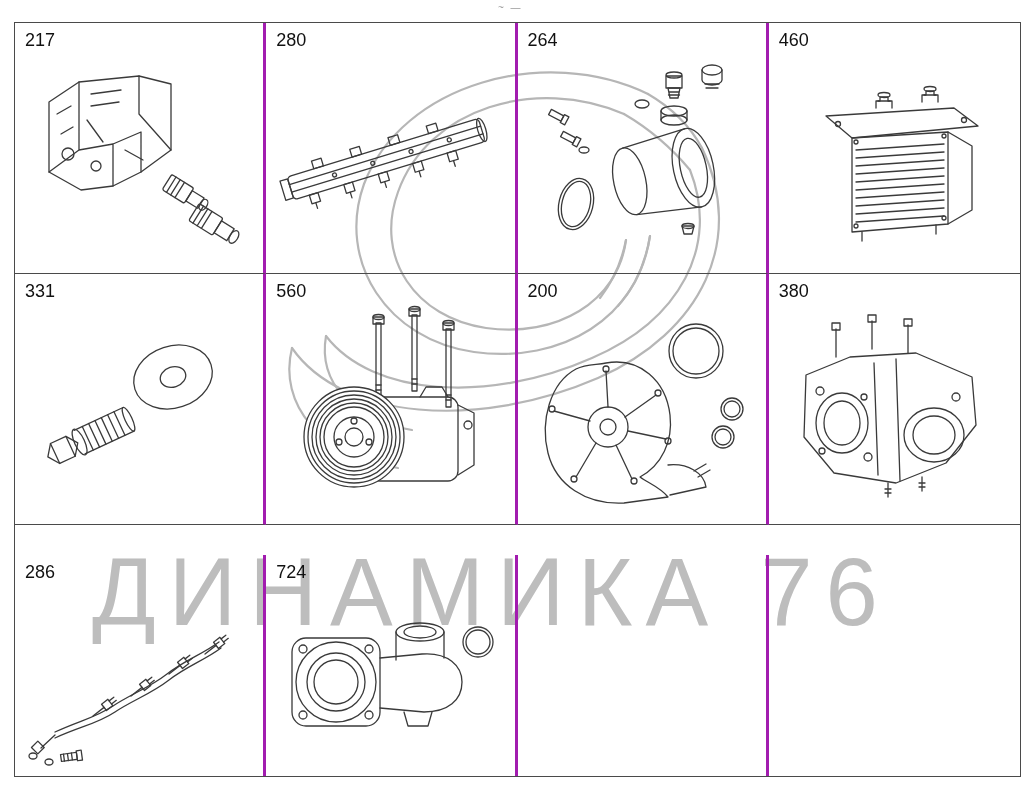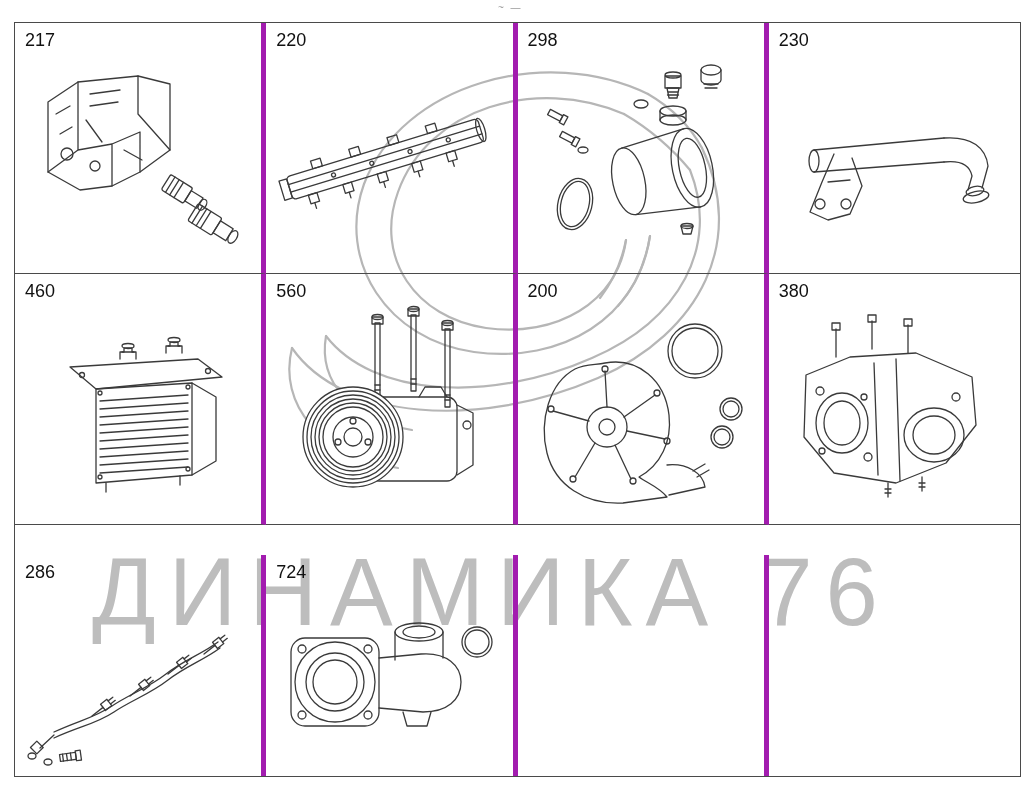--- a/index.html
+++ b/index.html
@@ -21,21 +21,21 @@
     font-size:94px;font-weight:400;color:#bdbdbd;letter-spacing:13px;
     white-space:nowrap;transform:scaleY(1.02);
   }
   
   #grid{
     position:absolute;left:14px;top:22px;width:1005px;height:753px;
     display:grid;grid-template-columns:repeat(4,1fr);grid-template-rows:repeat(3,1fr);
     border:1px solid #4a4a4a;z-index:2;
   }
   .cell{
-    position:relative;border-right:5px solid #a21caf;border-bottom:1px solid #4a4a4a;
+    position:relative;border-right:3px solid #a21caf;border-bottom:1px solid #4a4a4a;
     background:transparent;
   }
   .cell:nth-child(4n){border-right:none;}
   .cell:nth-child(n+9){border-bottom:none;margin-top:30px;}
   .cell-label{
     position:absolute;left:10px;top:7px;font-size:18px;color:#111111;z-index:3;
   }
   .part{
     position:absolute;left:50%;top:54%;transform:translate(-50%,-50%);
     width:236px;height:208px;z-index:2;
@@ -80,21 +80,21 @@
       <g transform="translate(173,158) rotate(32)">
         <rect x="0" y="-10" width="28" height="20" rx="2"></rect>
         <path d="M5,-10 V10 M10,-10 V10 M15,-10 V10"></path>
         <rect x="28" y="-7" width="15" height="14"></rect>
         <ellipse cx="47" cy="0" rx="4" ry="7"></ellipse>
       </g>
     </svg>
   </div>
 
   <div class="cell">
-    <span class="cell-label">220</span>
+    <span class="cell-label">280</span>
     <svg class="part" viewBox="0 0 236 208" fill="none" stroke="#3a3a3a" stroke-width="1.3" stroke-linejoin="round" stroke-linecap="round">
       <g transform="rotate(-17 118 104)">
         <rect x="14" y="92" width="200" height="24" rx="4"></rect>
         <path d="M14,100 h200 M14,108 h200"></path>
         <rect x="6" y="94" width="8" height="20"></rect>
         <ellipse cx="214" cy="104" rx="4" ry="12"></ellipse>
         <rect x="42" y="84" width="10" height="8"></rect>
         <rect x="82" y="84" width="10" height="8"></rect>
         <rect x="122" y="84" width="10" height="8"></rect>
         <rect x="162" y="84" width="10" height="8"></rect>
@@ -110,21 +110,21 @@
           <path d="M106,125 v6"></path>
         <rect x="138" y="116" width="9" height="9"></rect>
           <path d="M142,125 v6"></path>
         <rect x="174" y="116" width="9" height="9"></rect>
           <path d="M178,125 v6"></path>
       </g>
     </svg>
   </div>
 
   <div class="cell">
-    <span class="cell-label">298</span>
+    <span class="cell-label">264</span>
     <svg class="part" viewBox="0 0 236 208" fill="none" stroke="#3a3a3a" stroke-width="1.3" stroke-linejoin="round" stroke-linecap="round">
       <g transform="rotate(-12 140 120)">
         <ellipse cx="105" cy="120" rx="16" ry="34"></ellipse>
         <ellipse cx="170" cy="120" rx="20" ry="40"></ellipse>
         <ellipse cx="170" cy="120" rx="13" ry="30"></ellipse>
         <path d="M105,86 L170,80 M105,154 L170,160"></path>
       </g>
       <ellipse cx="150" cy="66" rx="13" ry="5"></ellipse>
       <path d="M137,66 v-9 M163,66 v-9"></path>
       <ellipse cx="150" cy="57" rx="13" ry="5"></ellipse>
@@ -148,35 +148,20 @@
           <rect x="14" y="-4.5" width="5" height="9"></rect>
         </g>
       <ellipse cx="60" cy="96" rx="5" ry="3"></ellipse>
       <g transform="translate(158,172)">
           <path d="M0,0 h12 l-2,8 h-8 Z"></path>
           <ellipse cx="6" cy="0" rx="6" ry="2.5"></ellipse>
         </g>
     </svg>
   </div>
 
-  <div class="cell">
-    <span class="cell-label">230</span>
-    <svg class="part" viewBox="0 0 236 208" fill="none" stroke="#3a3a3a" stroke-width="1.3" stroke-linejoin="round" stroke-linecap="round">
-      <path d="M38,96 L168,84 M38,118 L168,108"></path>
-      <ellipse cx="38" cy="107" rx="5" ry="11"></ellipse>
-      <path d="M168,84 C196,82 210,94 212,112 L206,134"></path>
-      <path d="M168,108 C186,106 194,112 196,122 L192,136"></path>
-      <ellipse cx="199" cy="137" rx="9" ry="4.5" transform="rotate(-12 199 137)"></ellipse>
-      <ellipse cx="200" cy="143" rx="13" ry="5.5" transform="rotate(-12 200 143)"></ellipse>
-      <path d="M58,100 L46,128 L34,158 L52,166 L74,160 L86,132 L76,104"></path>
-      <circle cx="44" cy="150" r="5"></circle>
-        <circle cx="70" cy="150" r="5"></circle>
-      <path d="M52,128 l22,-2"></path>
-    </svg>
-  </div>
 
   <div class="cell">
     <span class="cell-label">460</span>
     <svg class="part" viewBox="0 0 236 208" fill="none" stroke="#3a3a3a" stroke-width="1.3" stroke-linejoin="round" stroke-linecap="round">
       <path d="M50,62 L178,54 L202,72 L76,84 Z"></path>
       <g transform="translate(100,38)">
           <path d="M0,16 v-7 h4 v-4 h8 v4 h4 v7"></path>
           <ellipse cx="8" cy="3" rx="6" ry="2.5"></ellipse>
           <path d="M2,9 h12"></path>
         </g>
@@ -191,20 +176,35 @@
       <path d="M172,78 L196,92 L196,156 L172,170"></path>
       <path d="M80,96 L168,90 M80,104 L168,98 M80,112 L168,106 M80,120 L168,114 M80,128 L168,122 M80,136 L168,130 M80,144 L168,138 M80,152 L168,146 M80,160 L168,154 M80,168 L168,162"></path>
       <circle cx="80" cy="88" r="2"></circle>
         <circle cx="168" cy="82" r="2"></circle>
       <circle cx="80" cy="172" r="2"></circle>
         <circle cx="168" cy="164" r="2"></circle>
       <path d="M86,178 v9 M160,171 v9"></path>
     </svg>
   </div>
 
+  <div class="cell">
+    <span class="cell-label">331</span>
+    <svg class="part" viewBox="0 0 236 208" fill="none" stroke="#3a3a3a" stroke-width="1.3" stroke-linejoin="round" stroke-linecap="round">
+      <ellipse cx="152" cy="72" rx="40" ry="31" transform="rotate(-18 152 72)"></ellipse>
+      <ellipse cx="152" cy="72" rx="13" ry="10" transform="rotate(-18 152 72)"></ellipse>
+      <g transform="rotate(-25 70 145)">
+        <path d="M28,133 l8,-11 h17 l8,11 l-8,11 h-17 Z"></path>
+        <path d="M36,122 v22 M53,122 v22"></path>
+        <ellipse cx="63" cy="133" rx="5" ry="14"></ellipse>
+        <path d="M63,120 h54 M63,146 h54"></path>
+        <path d="M72,120 v26 M79,120 v26 M86,120 v26 M93,120 v26 M100,120 v26 M107,120 v26"></path>
+        <ellipse cx="117" cy="133" rx="3.5" ry="13"></ellipse>
+      </g>
+    </svg>
+  </div>
 
   <div class="cell">
     <span class="cell-label">560</span>
     <svg class="part" viewBox="0 0 236 208" fill="none" stroke="#3a3a3a" stroke-width="1.3" stroke-linejoin="round" stroke-linecap="round">
       <g>
         <rect x="104" y="18" width="5" height="74"></rect>
           <rect x="101" y="12" width="11" height="7"></rect>
           <ellipse cx="106.5" cy="12" rx="5.5" ry="2.5"></ellipse>
           <path d="M104,80 h5 m-5,5 h5"></path>
         <rect x="140" y="10" width="5" height="76"></rect>

